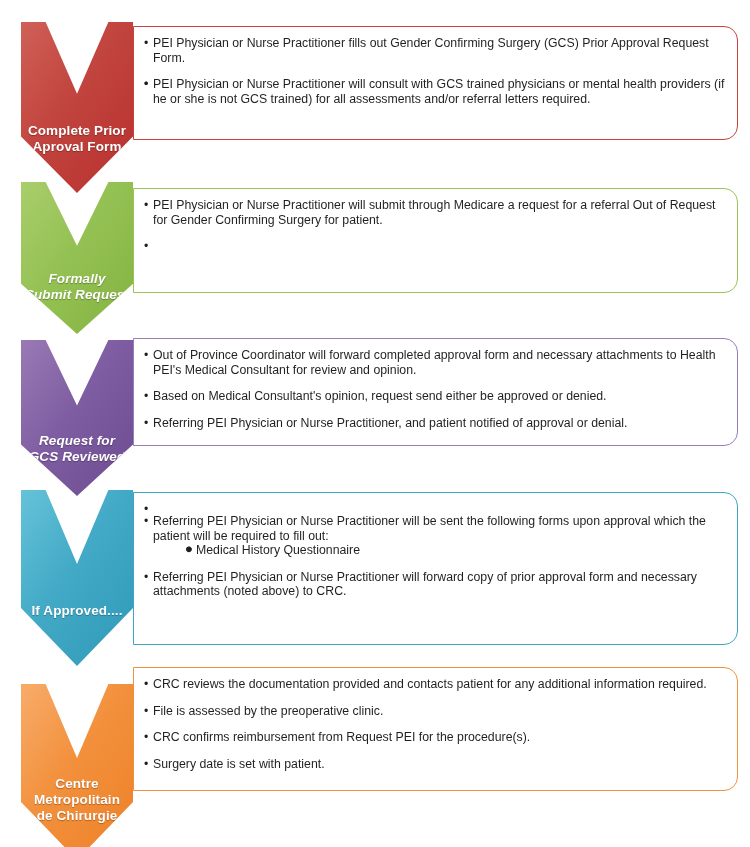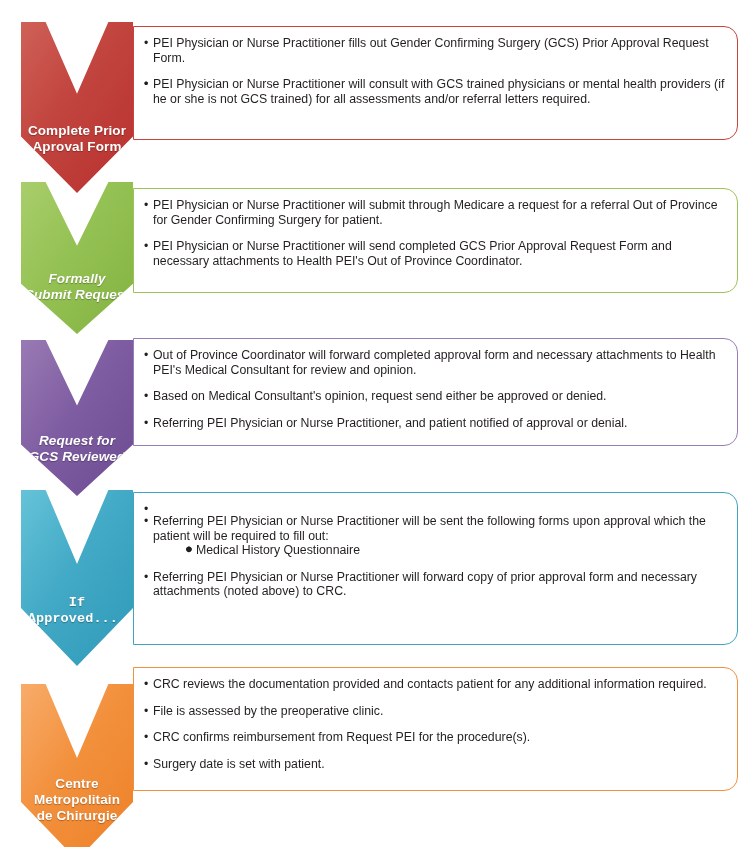--- a/index.html
+++ b/index.html
@@ -147,21 +147,21 @@
     border-color: #9a7cb8;
   }
 
   
   #stage-4 { top: 0; }
   #stage-4 .chevron {
     top: 490px;
     height: 176px;
     background: linear-gradient(125deg, #65c3d8 0%, #42a9c6 45%, #2f9ab8 100%);
   }
-  #stage-4 .chevron-label { padding-top: 66px; font-family: Liberation Mono, monospace; }
+  #stage-4 .chevron-label { padding-top: 66px; }
   #stage-4 .panel {
     top: 492px;
     height: 153px;
     border-color: #3ea6c2;
   }
 
   
   #stage-5 { top: 0; }
   #stage-5 .chevron {
     top: 684px;
@@ -199,25 +199,24 @@
     </div>
   </section>
 
   <section class="stage" id="stage-2">
     <div class="chevron">
       <div class="chevron-label">Formally<br>Submit Request</div>
     </div>
     <div class="panel">
       <div class="bullet">
         <span class="dot">•</span>
-        <span>PEI Physician or Nurse Practitioner will submit through Medicare a request for a referral Out of Province for Gender Confirming Surgery for patient.</span>
-      </div>
-      <div class="bullet">
-        <span class="dot">•</span>
-        <span>PEI Physician or Nurse Practitioner will send completed GCS Prior Approval Request Form and necessary attachments  to Health PEI's Out of Province Coordinator.</span>
+        <span>PEI Physician or Nurse Practitioner will submit through Medicare a request for a referral Out of Request for Gender Confirming Surgery for patient.</span>
+      </div>
+      <div class="bullet">
+        <span class="dot">•</span>
       </div>
     </div>
   </section>
 
   <section class="stage" id="stage-3">
     <div class="chevron">
       <div class="chevron-label">Request for<br>GCS Reviewed</div>
     </div>
     <div class="panel">
       <div class="bullet">

